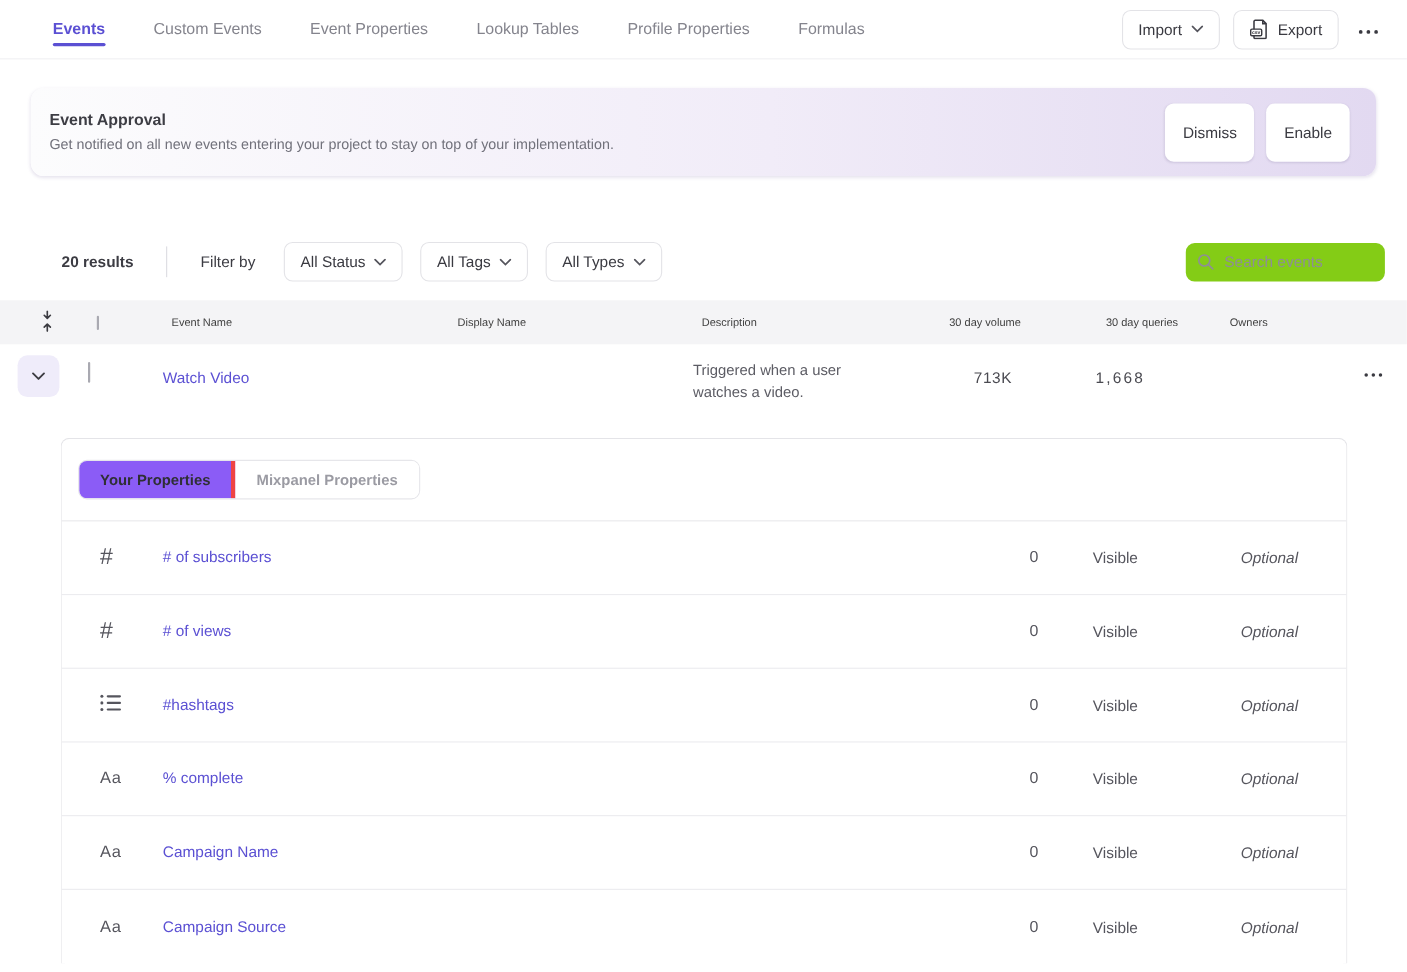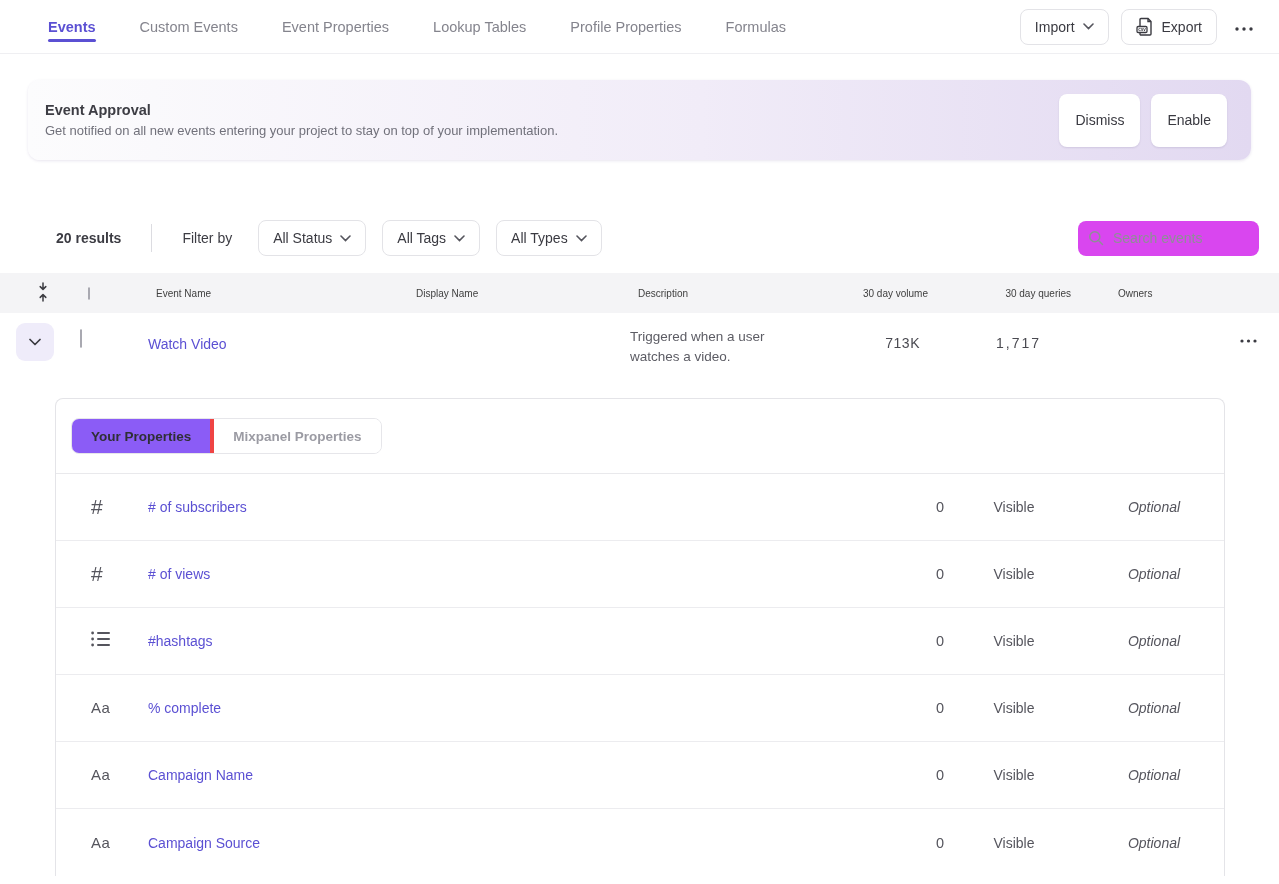--- a/index.html
+++ b/index.html
@@ -34,21 +34,21 @@
   .banner-btn { height: 53px; background: #fff; border: none; border-radius: 8px;
     padding: 0 16px; font-size: 14px; font-weight: 500; color: #3a3a41; cursor: pointer;
     box-shadow: 0 1px 2px rgba(40, 30, 80, 0.12); font-family: inherit; }
 
   
   .filterbar { margin: 60px 20px 0 56px; height: 36px; display: flex; align-items: center; }
   .results { font-size: 14px; font-weight: 600; color: #3c3c43; }
   .vdivider { width: 1px; height: 28px; background: #dcdce1; margin: 0 30px; }
   .filterby { font-size: 14px; font-weight: 500; color: #3c3c43; margin-right: 26px; }
   .dropdowns { display: flex; gap: 16px; }
-  .search { margin-left: auto; width: 181px; height: 35px; background: #d946ef;
+  .search { margin-left: auto; width: 181px; height: 35px; background: #84cc16;
     border-radius: 8px; display: flex; align-items: center; padding: 0 10px; gap: 9px; }
   .search input { border: none; background: transparent; outline: none; font-size: 14px;
     color: #3b3b41; width: 100%; font-family: inherit; }
   .search input::placeholder { color: #8e8e96; }
 
   
   .thead { margin-top: 17px; height: 40px; background: #f4f4f6; display: flex;
     align-items: center; padding-left: 24px; font-size: 10px; font-weight: 500;
     color: #404040; }
   .col-expand { width: 64px; flex: none; }
@@ -223,21 +223,21 @@
             <path d="M1 1.5L6 6.5 11 1.5" fill="none" stroke="#3b3b41" stroke-width="1.7" stroke-linecap="round" stroke-linejoin="round"></path>
           </svg>
       </span>
     </button>
   </div>
   <div class="col-check"><span class="checkbox"></span></div>
   <div class="col-name"><a class="link">Watch Video</a></div>
   <div class="col-display"></div>
   <div class="col-desc">Triggered when a user watches a video.</div>
   <div class="col-volume">713K</div>
-  <div class="col-queries">1,717</div>
+  <div class="col-queries">1,668</div>
   <div class="col-owners"></div>
   <div class="col-menu">
     <button class="more-btn">
       <span class="icon">
         <svg width="17" height="4" viewBox="0 0 17 4">
             <circle cx="2" cy="2" r="1.6" fill="#3a3a41"></circle>
             <circle cx="8.5" cy="2" r="1.6" fill="#3a3a41"></circle>
             <circle cx="15" cy="2" r="1.6" fill="#3a3a41"></circle>
           </svg>
       </span>

